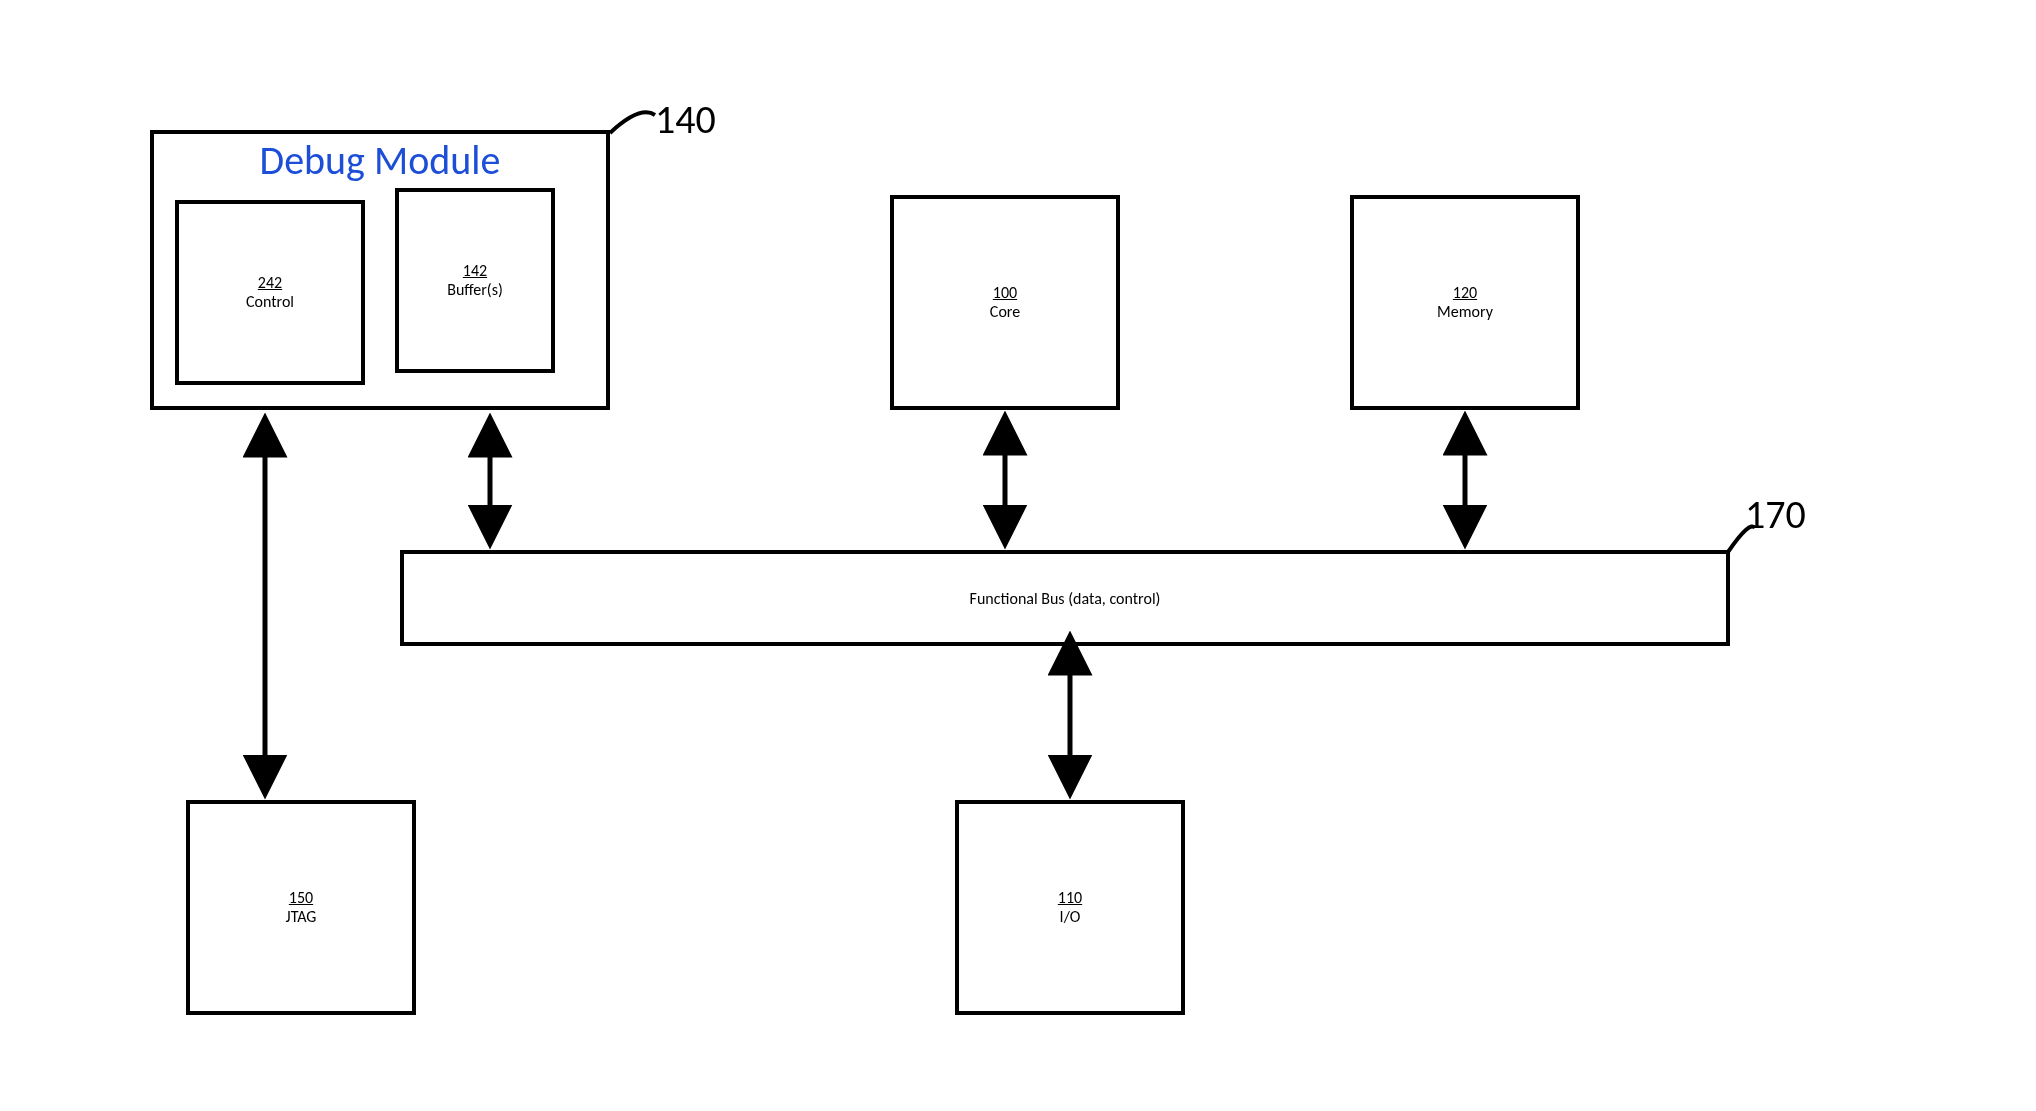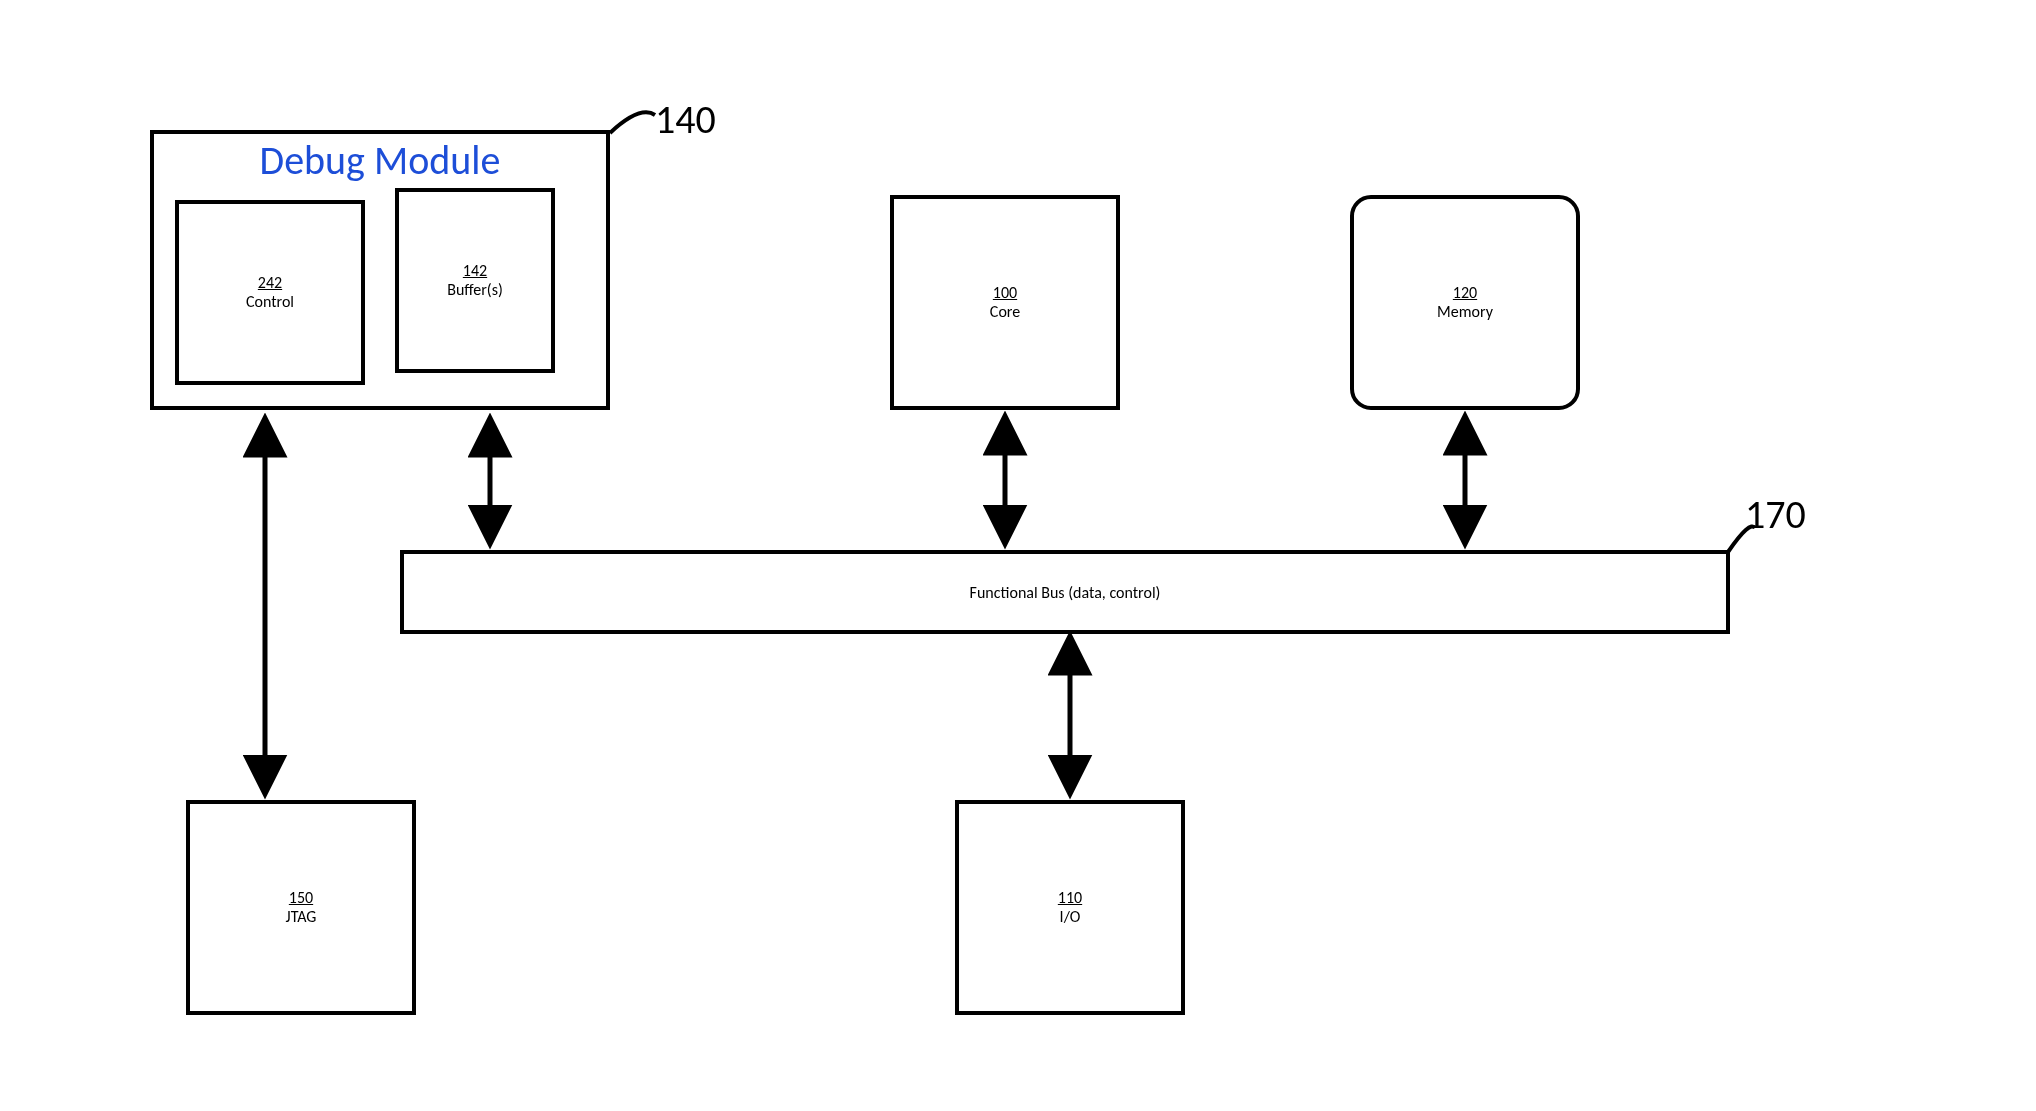--- a/index.html
+++ b/index.html
@@ -79,28 +79,28 @@
     </div>
   </div>
 
   <div class="box" style="left:890px; top:195px; width:230px; height:215px;">
     <div class="block-label">
       <span class="ref">100</span>
       <span>Core</span>
     </div>
   </div>
 
-  <div class="box" style="left:1350px; top:195px; width:230px; height:215px;border-radius:21px;">
+  <div class="box" style="left:1350px; top:195px; width:230px; height:215px;">
     <div class="block-label">
       <span class="ref">120</span>
       <span>Memory</span>
     </div>
   </div>
 
-  <div class="box" style="left:400px; top:550px; width:1330px; height:84px;">
+  <div class="box" style="left:400px; top:550px; width:1330px; height:96px;">
     <div class="bus-label">
       <span>Functional Bus (data, control)</span>
     </div>
   </div>
 
   <div class="box" style="left:150px; top:800px; width:230px; height:215px;margin-left:36px;">
     <div class="block-label">
       <span class="ref">150</span>
       <span>JTAG</span>
     </div>

